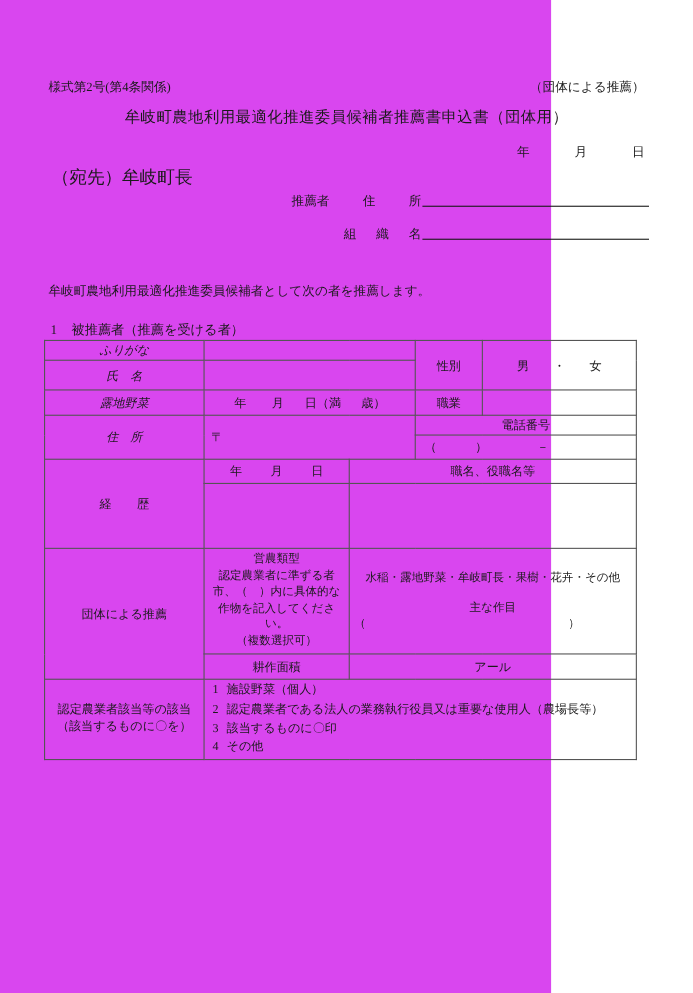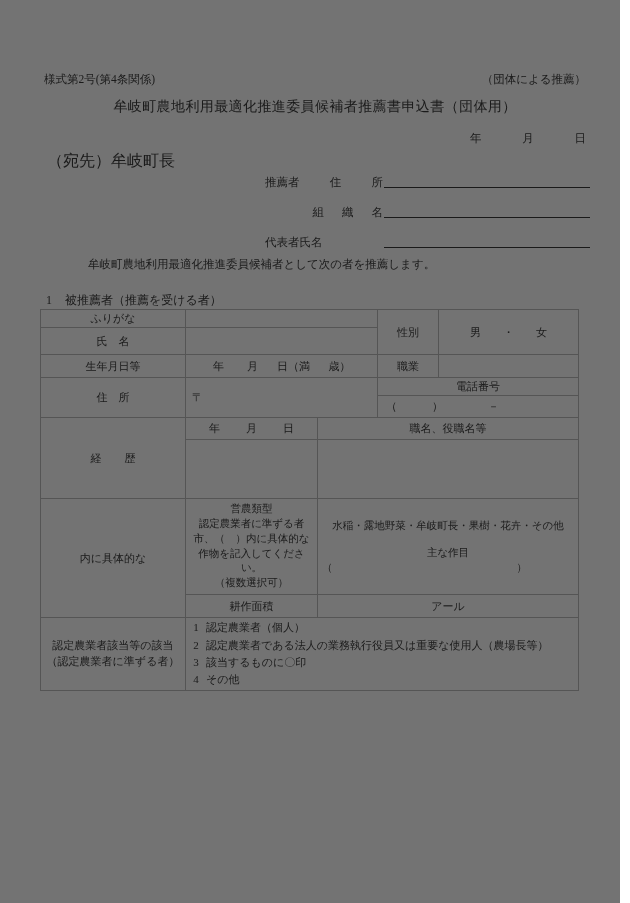--- a/index.html
+++ b/index.html
@@ -12,23 +12,23 @@
     height: 903px;
     position: relative;
     font-family: "Liberation Serif", "DejaVu Serif", serif;
     color: #1a1a1a;
     font-size: 11px;
     overflow: hidden;
   }
   .page {
     position: absolute;
     left: 0; top: 0;
-    width: 620px;
+    width: 501px;
     height: 903px;
-    background: #737373;
+    background: #d946ef;
   }
 
   
   .hdr-row {
     position: absolute;
     left: 44px;
     top: 72px;
     width: 542px;
     display: flex;
     justify-content: space-between;
@@ -87,21 +87,20 @@
   .lbl-addr { width: 118px; display: flex; justify-content: space-between; }
   .lbl-org  { width: 118px; display: flex; justify-content: flex-end; }
   .lbl-org span { display: inline-block; }
   .lbl-rep  { width: 118px; text-align: right; }
 
   .statement {
     position: absolute;
     left: 44px;
     top: 257px;
     font-size: 11.5px;
-    margin-left: 44px;
   }
 
   
   .sec-head {
     position: absolute;
     left: 46px;
     top: 292px;
     font-size: 12px;
   }
   .sec-head .num { margin-right: 13px; }
@@ -115,21 +114,21 @@
     border-collapse: collapse;
     table-layout: fixed;
     font-size: 11px;
   }
   table.form td {
     border: 1px solid #555;
     padding: 0;
     vertical-align: middle;
     text-align: center;
   }
-  .cellpad { padding: 3px 4px; }
+  .cellpad { padding: 3px 4px; font-style: italic; }
   .vtop { vertical-align: top; }
 
   .sp-wide { letter-spacing: 0.55em; padding-left: 0.55em; text-align: right; }
 
   .ymd {
     display: flex;
     justify-content: center;
     gap: 26px;
   }
   .ymd-age {
@@ -223,24 +222,20 @@
       <span class="rec-label lbl-org">
         <span>組</span>
         <span style="width:18px"></span>
         <span>織</span>
         <span style="width:18px"></span>
         <span>名</span>
       </span>
       <span class="rec-rule"></span>
     </div>
 
-    <div class="rec-line">
-      <span class="rec-label lbl-rep">代表者氏名</span>
-      <span class="rec-rule"></span>
-    </div>
 
   </div>
 
   <div class="statement">牟岐町農地利用最適化推進委員候補者として次の者を推薦します。</div>
 
   <div class="sec-head">
     <span class="num">1</span><span>被推薦者（推薦を受ける者）</span>
   </div>
 
   <table class="form">
@@ -265,21 +260,21 @@
         </div>
       </td>
     </tr>
 
     <tr>
       <td class="cellpad" style="height:26px">氏　名</td>
       <td colspan="2"></td>
     </tr>
 
     <tr>
-      <td class="cellpad" style="height:22px">生年月日等</td>
+      <td class="cellpad" style="height:22px">露地野菜</td>
       <td colspan="2">
         <div class="ymd-age">
           <span class="g">年</span>
           <span class="g">月</span>
           <span class="g" style="width:48px">日（満</span>
           <span class="g" style="width:44px">歳）</span>
         </div>
       </td>
       <td>職業</td>
       <td></td>
@@ -316,21 +311,21 @@
         </div>
       </td>
       <td colspan="3">職名、役職名等</td>
     </tr>
     <tr>
       <td style="height:58px"></td>
       <td colspan="3"></td>
     </tr>
 
     <tr>
-      <td rowspan="2">内に具体的な</td>
+      <td rowspan="2">団体による推薦</td>
       <td class="type-cell" style="height:95px">
         <span class="l1">営農類型</span>
         <span class="l1">認定農業者に準ずる者</span>
         <span class="l1">市、（　）内に具体的な</span>
         <span class="l1">作物を記入してくださ</span>
         <span class="l1">い。</span>
         <span class="l1">（複数選択可）</span>
       </td>
       <td colspan="3" class="crop-cell vtop">
         <div>水稲・露地野菜・牟岐町長・果樹・花卉・その他</div>
@@ -345,26 +340,26 @@
     <tr>
       <td style="height:22px">耕作面積</td>
       <td colspan="3">
         <span>アール</span>
       </td>
     </tr>
 
     <tr>
       <td class="twoline">
         <div>認定農業者該当等の該当</div>
-        <div>（認定農業者に準ずる者）</div>
+        <div>（該当するものに〇を）</div>
       </td>
       <td colspan="4" class="cert-list" style="height:72px">
         <div class="item">
           <span class="n">1</span>
-          <span>認定農業者（個人）</span>
+          <span>施設野菜（個人）</span>
         </div>
         <div class="item">
           <span class="n">2</span>
           <span>認定農業者である法人の業務執行役員又は重要な使用人（農場長等）</span>
         </div>
         <div class="item">
           <span class="n">3</span>
           <span>該当するものに〇印</span>
         </div>
         <div class="item">

